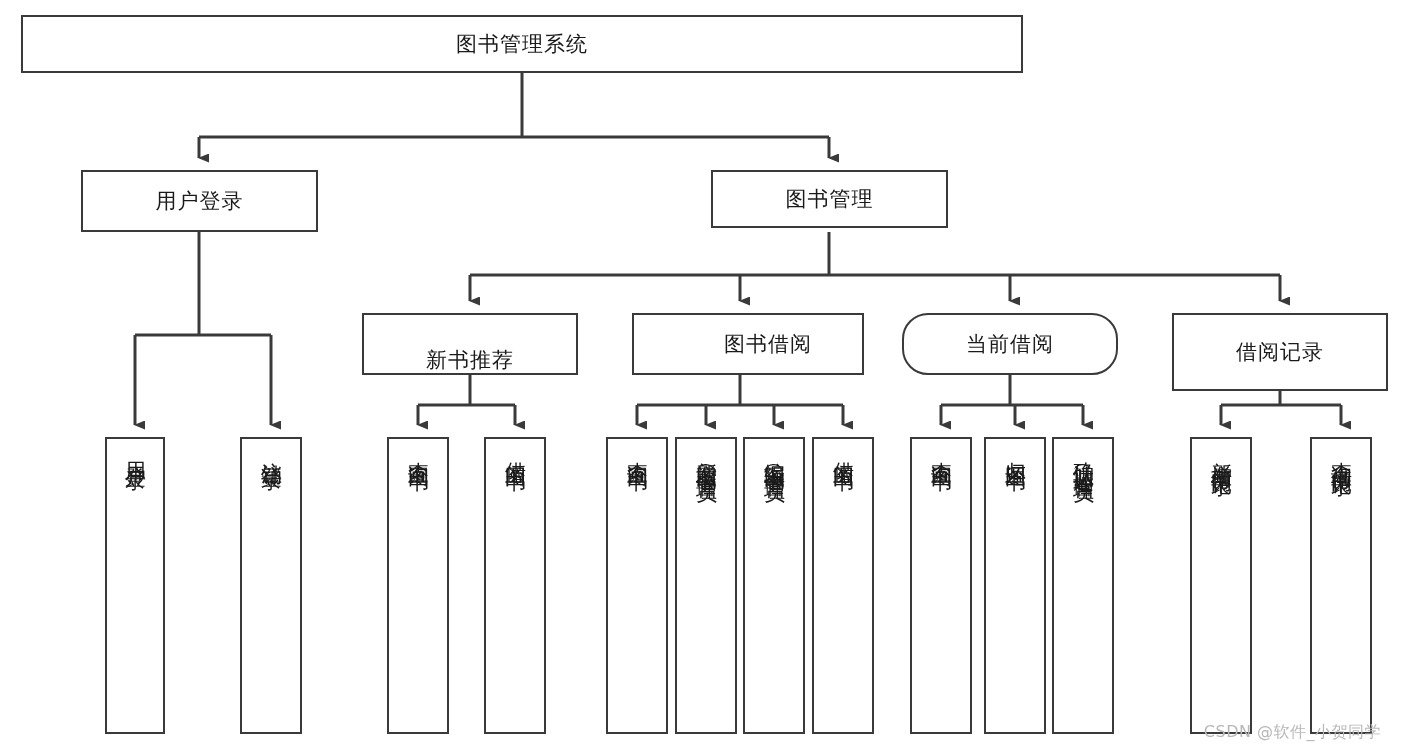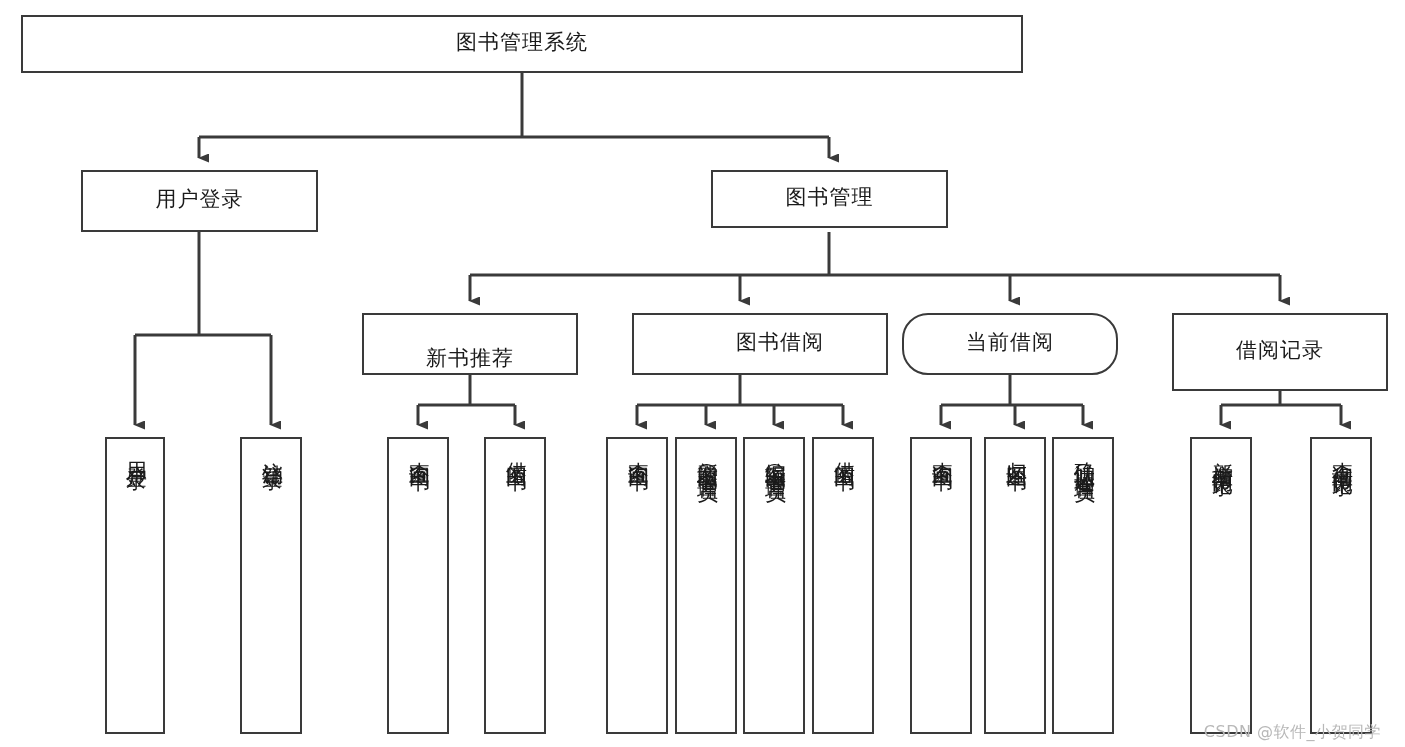--- a/index.html
+++ b/index.html
@@ -29,21 +29,20 @@
   .node {
     position: absolute;
     box-sizing: border-box;
     background: #ffffff;
     border: 2px solid #3a3a3a;
     display: flex;
     align-items: center;
     justify-content: center;
     color: #1a1a1a;
     z-index: 2;
-    font-family: Liberation Mono, monospace;
   }
   .node-label {
     display: block;
     text-align: center;
     line-height: 1.18;
     white-space: nowrap;
   }
   
   .node.horiz .node-label {
     font-size: 21px;
@@ -152,21 +151,21 @@
   <div class="node horiz" style="left:81px; top:170px; width:237px; height:62px;">
     <span class="node-label">用户登录</span>
   </div>
   <div class="node horiz" style="left:711px; top:170px; width:237px; height:58px;">
     <span class="node-label">图书管理</span>
   </div>
 
   <div class="node horiz" style="left:362px; top:313px; width:216px; height:62px;align-items:flex-end;">
     <span class="node-label">新书推荐</span>
   </div>
-  <div class="node horiz" style="left:632px; top:313px; width:256px; height:62px;padding-left:40px;">
+  <div class="node horiz" style="left:632px; top:313px; width:232px; height:62px;padding-left:40px;">
     <span class="node-label">图书借阅</span>
   </div>
   <div class="node horiz" style="left:902px; top:313px; width:216px; height:62px;border-radius:26px;">
     <span class="node-label">当前借阅</span>
   </div>
   <div class="node horiz" style="left:1172px; top:313px; width:216px; height:78px;">
     <span class="node-label">借阅记录</span>
   </div>
 
   <div class="node vert" style="left:105px; top:437px; width:60px; height:297px;">

